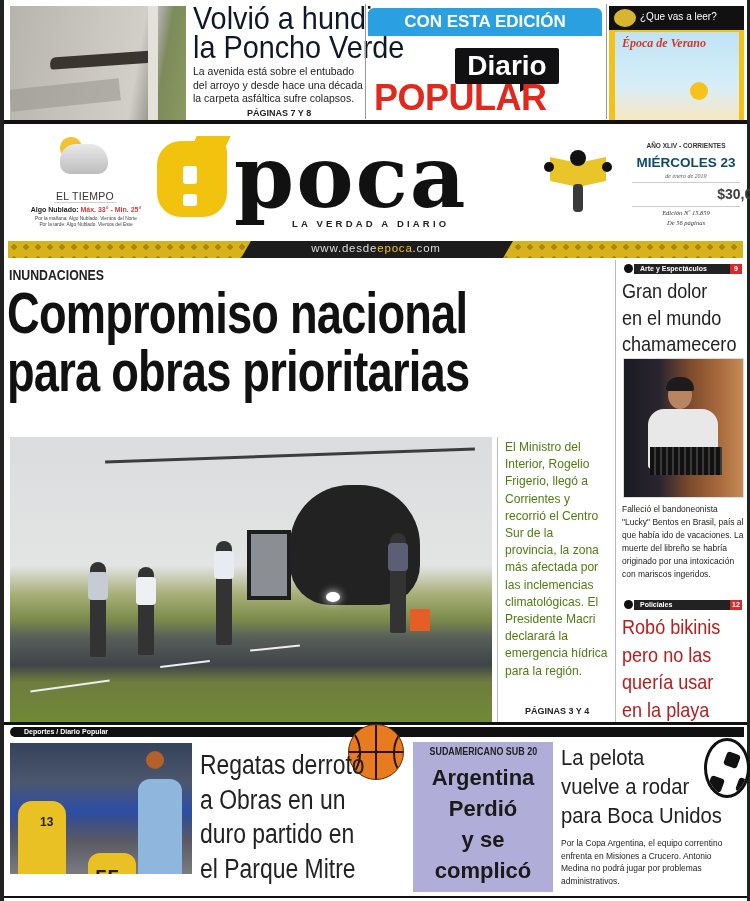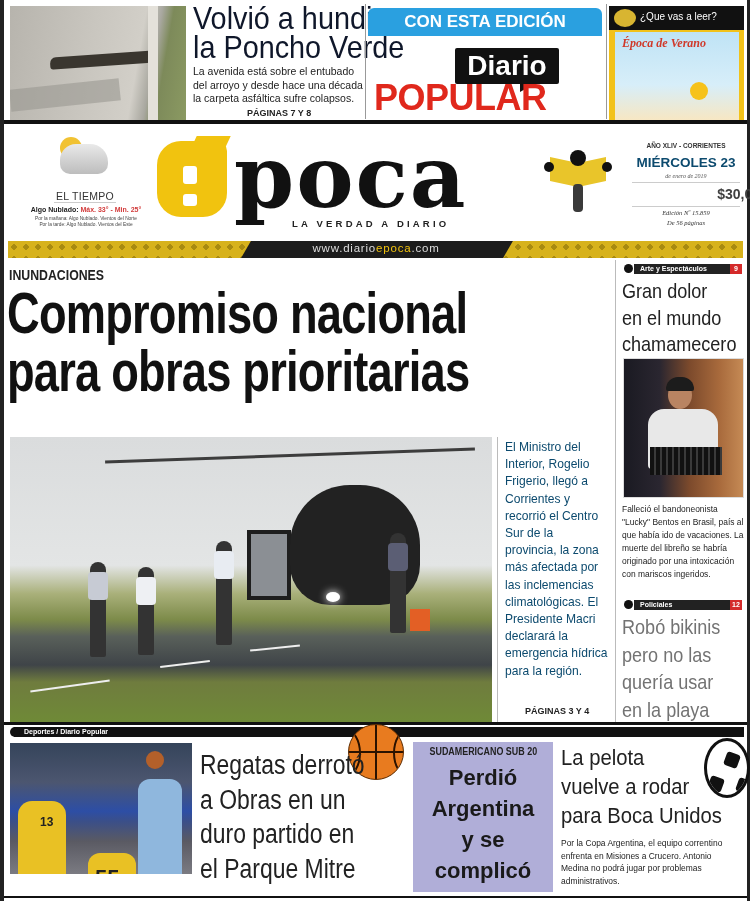--- a/index.html
+++ b/index.html
@@ -86,38 +86,38 @@
   .rotor { position: absolute; left: 95px; top: 17px; width: 370px; height: 3px; background: #3d3d3d; transform: rotate(-2deg); }
   .heli-body { position: absolute; left: 280px; top: 48px; width: 130px; height: 120px; background: #222; border-radius: 60px 60px 40px 40px; }
   .heli-door { position: absolute; left: 237px; top: 93px; width: 44px; height: 70px; border: 4px solid #1e1e1e; background: #8b8f94; }
   .heli-light { position: absolute; left: 316px; top: 155px; width: 14px; height: 10px; border-radius: 50%; background: #fff; box-shadow: 0 0 8px #fff; }
   .road-line { position: absolute; height: 2px; background: #eee; }
   .person { position: absolute; width: 16px; background: #333; border-radius: 8px 8px 2px 2px; }
   .person .shirt { position: absolute; left: -2px; top: 10px; width: 20px; height: 28px; background: #c7cbd4; border-radius: 4px; }
   .cone { position: absolute; left: 400px; top: 172px; width: 20px; height: 22px; background: #e35f25; }
   .vdiv-main { left: 497px; top: 437px; width: 1px; height: 285px; background: #bbb; }
 
-  .main-body { left: 505px; top: 438px; width: 102px; font-size: 13.4px; line-height: 17.2px; color: #0c4a6e; }
+  .main-body { left: 505px; top: 438px; width: 102px; font-size: 13.4px; line-height: 17.2px; color: #4d7c0f; }
   .main-pages { left: 525px; top: 706px; font-size: 9px; font-weight: bold; color: #222; }
 
   
   .vdiv-right { left: 615px; top: 260px; width: 1px; height: 462px; background: #bbb; }
   .section-bullet { position: absolute; width: 9px; height: 9px; border-radius: 50%; background: #111; }
   .section-bar { position: absolute; height: 10px; background: #222; color: #fff; font-size: 7px; font-weight: bold; line-height: 10px; padding-left: 6px; }
   .section-num { position: absolute; height: 10px; background: #d42a2a; color: #fff; font-size: 7px; font-weight: bold; line-height: 10px; text-align: center; }
   .side1-title { left: 622px; top: 278px; font-size: 21px; line-height: 26.5px; color: #222; }
   .side1-title .line { display: block; transform: scaleX(.86); transform-origin: left top; white-space: nowrap; }
   .side1-photo { left: 623px; top: 358px; width: 121px; height: 140px; overflow: hidden;
     background: linear-gradient(90deg,#1a1a22 0%,#2a2630 30%,#7c4a2c 55%,#a86a3c 80%,#c58a55 100%); border: 1px solid #ddd; }
   .side1-photo .head { position: absolute; left: 44px; top: 22px; width: 24px; height: 28px; border-radius: 50%; background: #b98462; }
   .side1-photo .hair { position: absolute; left: 42px; top: 18px; width: 28px; height: 14px; border-radius: 12px 12px 2px 2px; background: #1c1c1c; }
   .side1-photo .shirt { position: absolute; left: 24px; top: 50px; width: 70px; height: 60px; background: #e8e8e8; border-radius: 16px 16px 4px 4px; }
   .side1-photo .bando { position: absolute; left: 26px; top: 88px; width: 72px; height: 28px; background: repeating-linear-gradient(90deg,#111 0 4px,#3a3a3a 4px 6px); }
   .side1-body { left: 622px; top: 502px; width: 122px; font-size: 9.4px; line-height: 13px; color: #222; }
-  .side2-title { left: 622px; top: 613px; font-size: 21px; line-height: 27.5px; color: #737373; }
+  .side2-title { left: 622px; top: 613px; font-size: 21px; line-height: 27.5px; color: #b91c1c; }
   .side2-title .line { display: block; transform: scaleX(.86); transform-origin: left top; white-space: nowrap; }
 
   
   .bottom-rule { left: 4px; top: 722px; width: 743px; height: 3px; background: #111; }
   .sports-bar { left: 14px; top: 727px; width: 730px; height: 10px; background: #111; }
   .sports-bullet { left: 10px; top: 727px; width: 10px; height: 10px; border-radius: 50%; background: #111; }
   .sports-label { left: 24px; top: 727px; font-size: 7px; font-weight: bold; color: #fff; line-height: 10px; }
   .basketball { left: 348px; top: 724px; width: 56px; height: 56px; border-radius: 50%; background: #e87b1f; overflow: hidden; border: 1px solid #5a2a00; }
   .basketball .seam-v { position: absolute; left: 26px; top: 0; width: 2px; height: 56px; background: #2a1200; }
   .basketball .seam-h { position: absolute; left: 0; top: 26px; width: 56px; height: 2px; background: #2a1200; }
@@ -209,21 +209,21 @@
 <div class="abs edition-date">de enero de 2019</div>
 <div class="abs edition-rule1"></div>
 <div class="abs edition-price">$30,00</div>
 <div class="abs edition-rule2"></div>
 <div class="abs edition-number">Edición Nº 15.859</div>
 <div class="abs edition-pages">De 56 páginas</div>
 
 <div class="abs pattern-band"></div>
 <div class="abs url-bar"></div>
 <div class="abs url-text">
-  <span>www.diario</span><span class="hl">epoca</span><span>.com</span>
+  <span>www.desde</span><span class="hl">epoca</span><span>.com</span>
 </div>
 
 <div class="abs kicker"><span class="cond" style="transform:scaleX(.82)">INUNDACIONES</span></div>
 <div class="abs headline">
   <span class="line">Compromiso nacional</span>
   <span class="line">para obras prioritarias</span>
 </div>
 
 <div class="abs main-photo">
   <div class="rotor"></div>
@@ -304,22 +304,22 @@
 <div class="abs sports-title">
   <span class="line">Regatas derrotó</span>
   <span class="line">a Obras en un</span>
   <span class="line">duro partido en</span>
   <span class="line">el Parque Mitre</span>
 </div>
 
 <div class="abs sub20-box"></div>
 <div class="abs sub20-kicker"><span class="cond" style="transform:scaleX(.85);transform-origin:center top">SUDAMERICANO SUB 20</span></div>
 <div class="abs sub20-title">
+  <div>Argentina</div>
   <div>Perdió</div>
-  <div>Argentina</div>
   <div>y se</div>
   <div>complicó</div>
 </div>
 
 <div class="abs soccer-ball">
   <div class="patch" style="left:18px;top:12px"></div>
   <div class="patch" style="left:2px;top:36px"></div>
   <div class="patch" style="left:30px;top:38px"></div>
 </div>
 <div class="abs boca-title">

